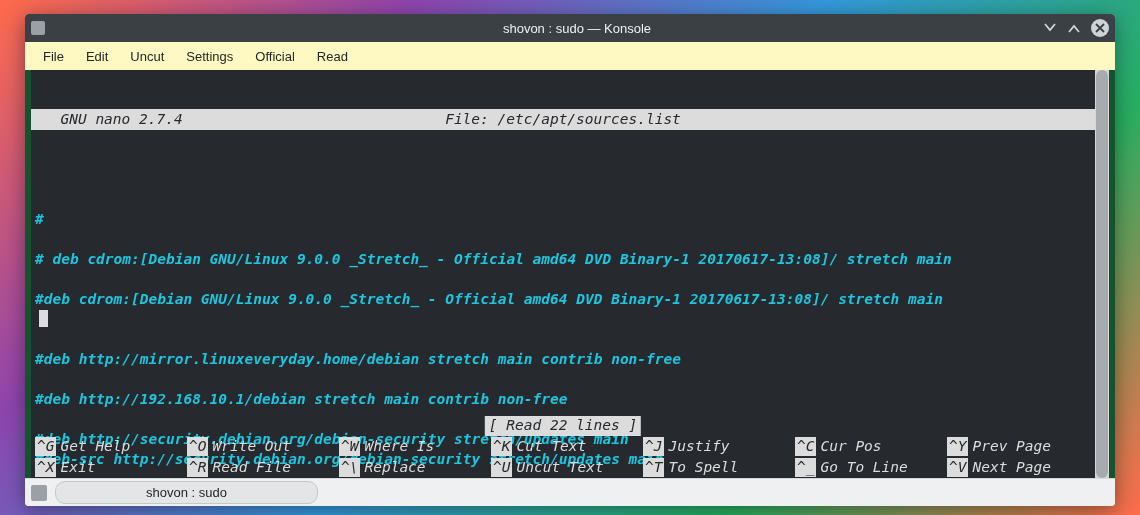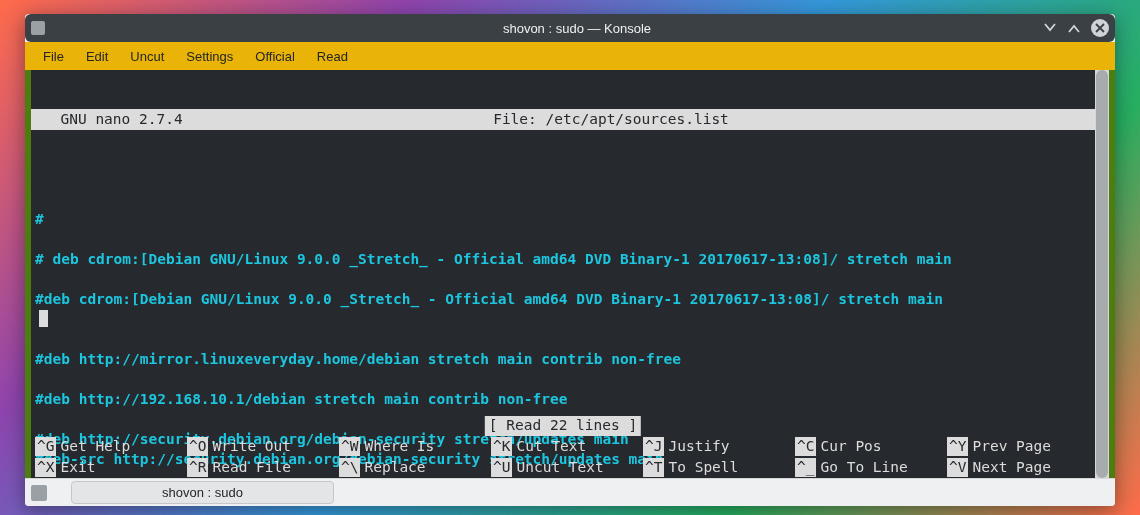--- a/index.html
+++ b/index.html
@@ -26,74 +26,74 @@
     }
     .titlebar {
       height: 28px;
       background: #3b4045;
       display: flex;
       align-items: center;
       justify-content: space-between;
       padding: 0 6px;
       color: #eff0f1;
       font-size: 13px;
-      border-radius: 6px;
     }
     .titlebar-left { width: 80px; display: flex; align-items: center; }
     .titlebar-center { flex: 1; text-align: center; }
     .titlebar-right { display: flex; gap: 10px; align-items: center; }
     .menu-icon {
       width: 14px; height: 14px; background: #9aa0a6; border-radius: 2px;
       display: inline-block;
     }
     .wbtn { cursor: pointer; display:flex; align-items:center; justify-content:center; color:#cfd3d7; }
     .wbtn svg { width: 14px; height: 14px; }
     .close-btn {
       width: 18px; height: 18px; border-radius: 50%; background: #cfd3d7;
       display: flex; align-items: center; justify-content: center;
       color: #3b4045; font-size: 12px; line-height: 1;
     }
     .menubar {
       height: 28px;
-      background: #eab308;
+      background: #fef9c3;
       display: flex;
       align-items: center;
       padding: 0 8px;
       font-size: 13px;
       color: #232627;
       gap: 2px;
     }
     .menu-item { padding: 4px 10px; cursor: pointer; }
     .terminal-wrap {
       flex: 1;
-      background: #4d7c0f;
+      background: #14532d;
       padding: 0 6px 0 6px;
       display: flex;
       overflow: hidden;
+      font-style: italic;
     }
     .terminal {
       flex: 1;
       background: #26292d;
       color: #dcdcdc;
       font-family: "DejaVu Sans Mono", "Liberation Mono", monospace;
       font-size: 14.5px;
       line-height: 1.35;
       position: relative;
       overflow: hidden;
       white-space: pre;
     }
     .nano-header {
       background: #dcdcdc;
       color: #26292d;
       display: flex;
       height: 21px;
       align-items: center;
     }
     .nano-header .h-left { padding-left: 12px; }
-    .nano-header .h-mid { position: absolute; left: 50%; transform: translateX(-50%); margin-left: 48px; }
+    .nano-header .h-mid { position: absolute; left: 50%; transform: translateX(-50%); }
     .nano-gap { height: 2px; background: #26292d; }
     .editor-body {
       padding: 0;
       color: #1dc6df;
       font-weight: bold;
     }
     .editor-body .line { padding-left: 4px; min-height: 20px; }
     .cursor {
       display: inline-block;
       width: 9px; height: 17px;
@@ -156,23 +156,22 @@
       border-top: 1px solid #d6d7d9;
     }
     .tabbar .tab-icon {
       width: 16px; height: 16px; background: #9aa0a6; border-radius: 2px;
     }
     .tabbar .tab {
       font-size: 13px;
       color: #232627;
       padding: 3px 90px 3px 90px;
       border: 1px solid #c5c7c9;
-      border-radius: 4px;
+      border-radius: 10px;
       background: #e4e5e7;
-      margin-left: 16px;
     }
   </style>
 </head>
 <body>
 
 <div class="window">
 
   <div class="titlebar">
     <div class="titlebar-left">
       <span class="menu-icon"></span>

